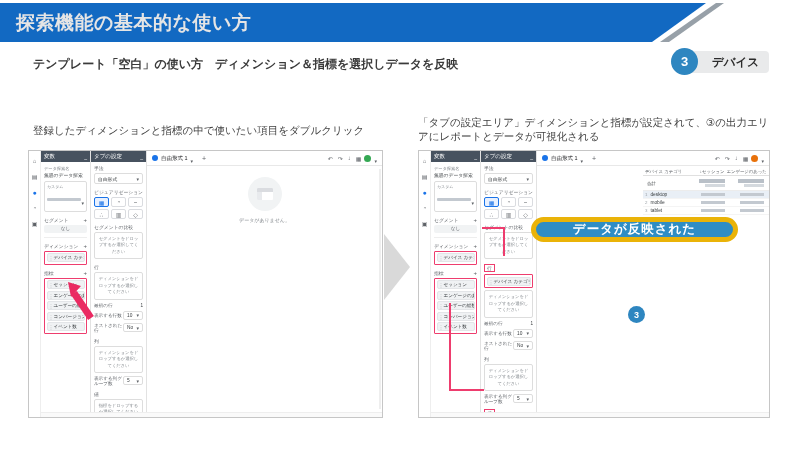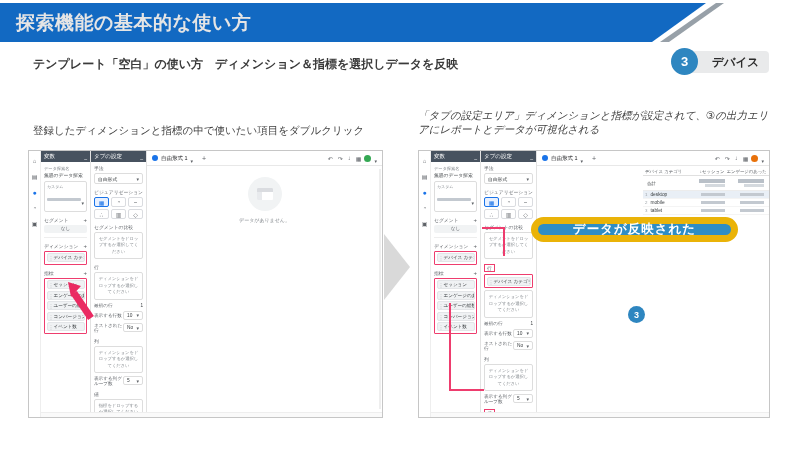--- a/index.html
+++ b/index.html
@@ -19,21 +19,21 @@
   .page-subtitle { position:absolute; left:33px; top:88px; font-size:11px; font-weight:bold; color:#2b2b2b; }
 
   .step-pill { position:absolute; left:686px; top:51px; width:83px; height:22px; background:#e9eaeb;
     border-radius:4px; display:flex; align-items:center; justify-content:flex-end; padding-right:10px; }
   .step-pill span { font-size:11.5px; font-weight:bold; color:#2b2b2b; }
   .step-circle { position:absolute; left:671px; top:48px; width:27px; height:27px; border-radius:50%;
     background:#2e86c0; color:#fff; font-size:13px; font-weight:bold; display:flex; align-items:center; justify-content:center; z-index:2; }
 
   .caption { position:absolute; font-size:10.5px; color:#3f3f3f; line-height:1.3; }
   .caption.left { left:33px; top:124px; width:350px; }
-  .caption.right { left:418px; top:109px; width:358px;font-style:italic; }
+  .caption.right { left:418px; top:116px; width:358px; }
 
   .next-arrow { position:absolute; left:384px; top:234px; width:0; height:0;
     border-top:33px solid transparent; border-bottom:33px solid transparent; border-left:26px solid #d9d9d9; }
 
   
   .shot { position:absolute; top:150px; height:268px; background:#fff; border:1px solid #c6c6c6; display:flex; overflow:hidden; }
   .shot.sleft { left:28px; width:355px; }
   .shot.sright { left:418px; width:352px; }
 
   .rail { width:12px; border-right:1px solid #eee; display:flex; flex-direction:column; align-items:center;
@@ -107,21 +107,21 @@
   .bc2 { justify-self:end; margin-right:2px; display:flex; flex-direction:column; gap:1.5px; align-items:flex-end; }
   .bc2 i { display:block; height:3.5px; width:26px; background:#b9c0c8; filter:blur(.7px); }
   .bc2 i + i { width:20px; background:#d4d9de; height:3px; }
   .trow { display:grid; grid-template-columns:44px repeat(5,39.5px); height:8px; align-items:center; border-bottom:1px solid #f4f4f4; position:relative; }
   .trf { display:flex; gap:3px; padding-left:2px; align-items:center; }
   .tri { font-style:normal; color:#9aa0a6; }
   .trn { font-weight:normal; color:#3c4043; font-size:4.8px; }
   .bc { justify-self:end; width:24px; height:3.5px; background:#c3c9d0; filter:blur(.7px); margin-right:2px; }
 
   .databtn { position:absolute; left:112px; top:66px; width:207px; height:25px; background:#2f8dc4;
-    border:7px solid #eab308; border-radius:13px; color:#fff; font-weight:bold; font-size:12.5px;
+    border:5px solid #eab308; border-radius:13px; color:#fff; font-weight:bold; font-size:12.5px;
     display:flex; align-items:center; justify-content:center; z-index:6; letter-spacing:1px; }
   .stepc3 { position:absolute; left:209px; top:155px; width:17px; height:17px; border-radius:50%; background:#2e86c0;
     color:#fff; font-size:9px; font-weight:bold; display:flex; align-items:center; justify-content:center; z-index:6; }
 
   .conn { position:absolute; background:#ee3d6e; z-index:5; }
   .pink-arrow { position:absolute; left:30px; top:125px; z-index:6; }
   .footstrip { position:absolute; bottom:0; left:12px; right:0; height:5px; background:#fafafa; border-top:1px solid #eee; }
   .vscroll { position:absolute; right:1px; top:18px; bottom:8px; width:2px; background:#eee; }
 </style>
 </head>

